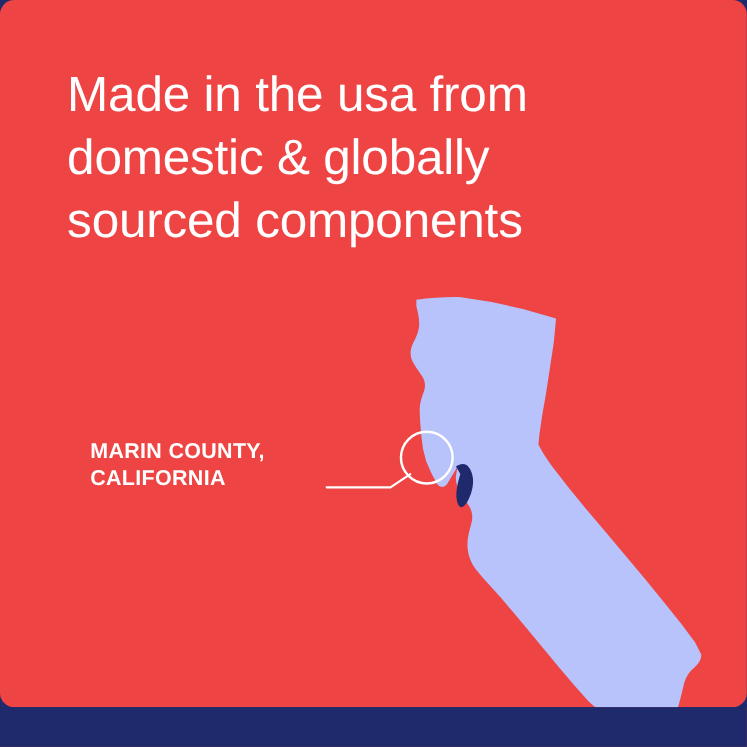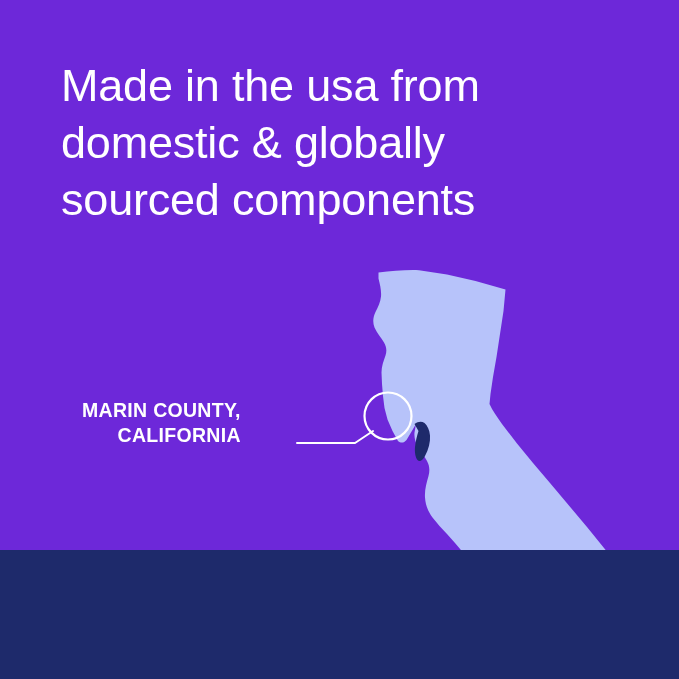--- a/index.html
+++ b/index.html
@@ -7,23 +7,24 @@
     margin: 0;
     padding: 0;
     background: #1e2a6b;
   }
   body {
     font-family: "Liberation Sans", sans-serif;
   }
   #poster {
     position: relative;
     width: 679px;
-    height: 550px;
+    height: 643px;
     overflow: hidden;
-    background: #6d28d9;
+    background: #ef4444;
+    border-radius: 13px;
   }
   #map-layer {
     position: absolute;
     left: 0;
     top: 0;
     width: 679px;
     height: 679px;
     display: block;
   }
   #headline {
@@ -47,21 +48,20 @@
     top: 398px;
     margin: 0;
     color: #ffffff;
     font-family: "Liberation Sans", sans-serif;
     font-weight: 700;
     font-size: 19.5px;
     line-height: 25px;
     letter-spacing: 0.3px;
     text-transform: uppercase;
     white-space: pre-line;
-    text-align: right;
   }
 </style>
 </head>
 <body>
 
 <div id="poster">
 
   <svg id="map-layer" viewBox="0 0 679 679" xmlns="http://www.w3.org/2000/svg">
 
     <path fill="#b7c3fa" stroke="none" d="M 378.5 272.5

